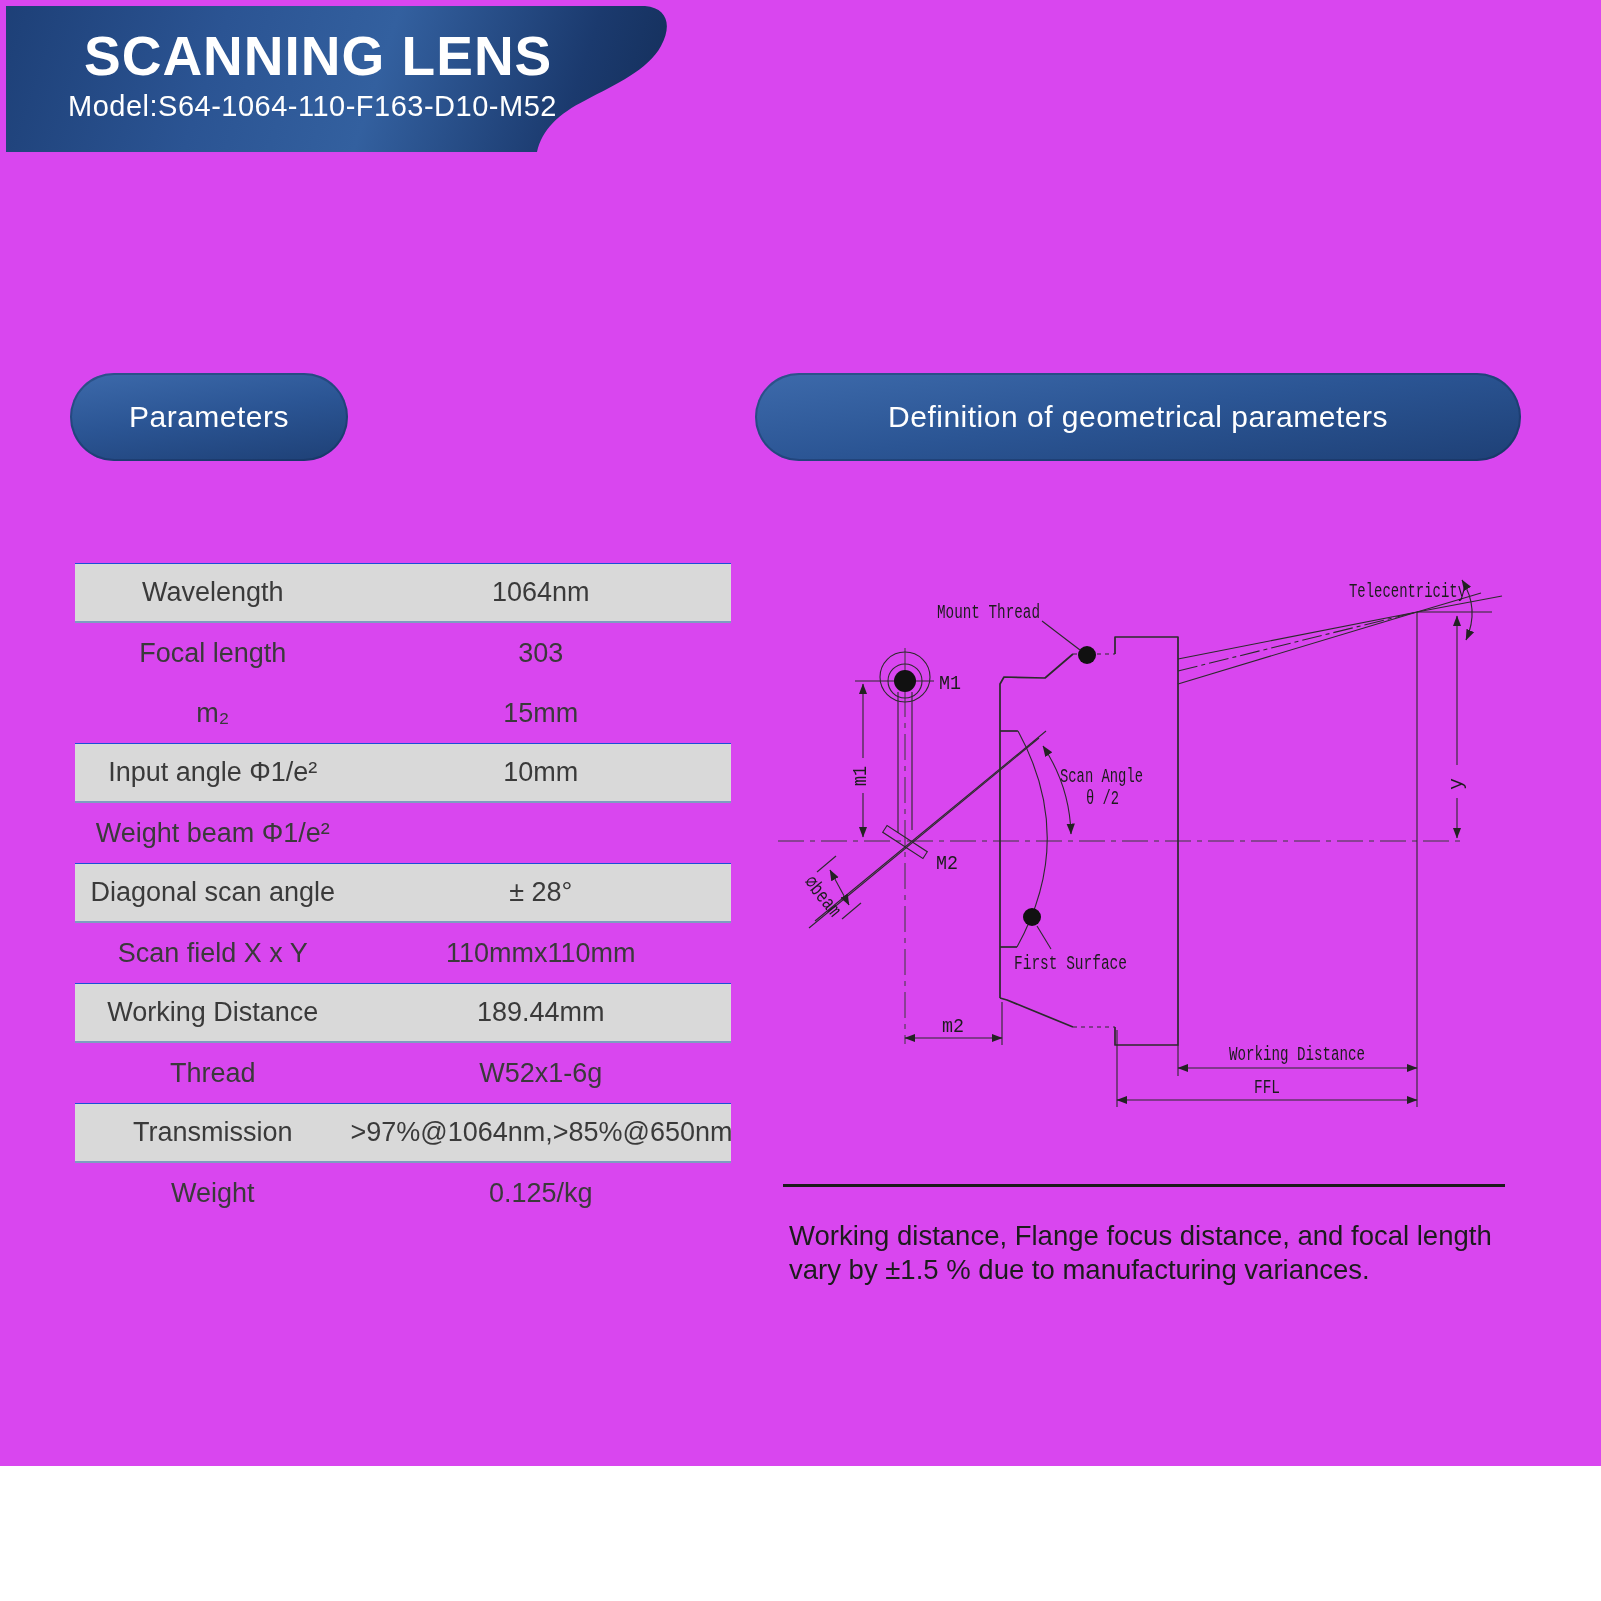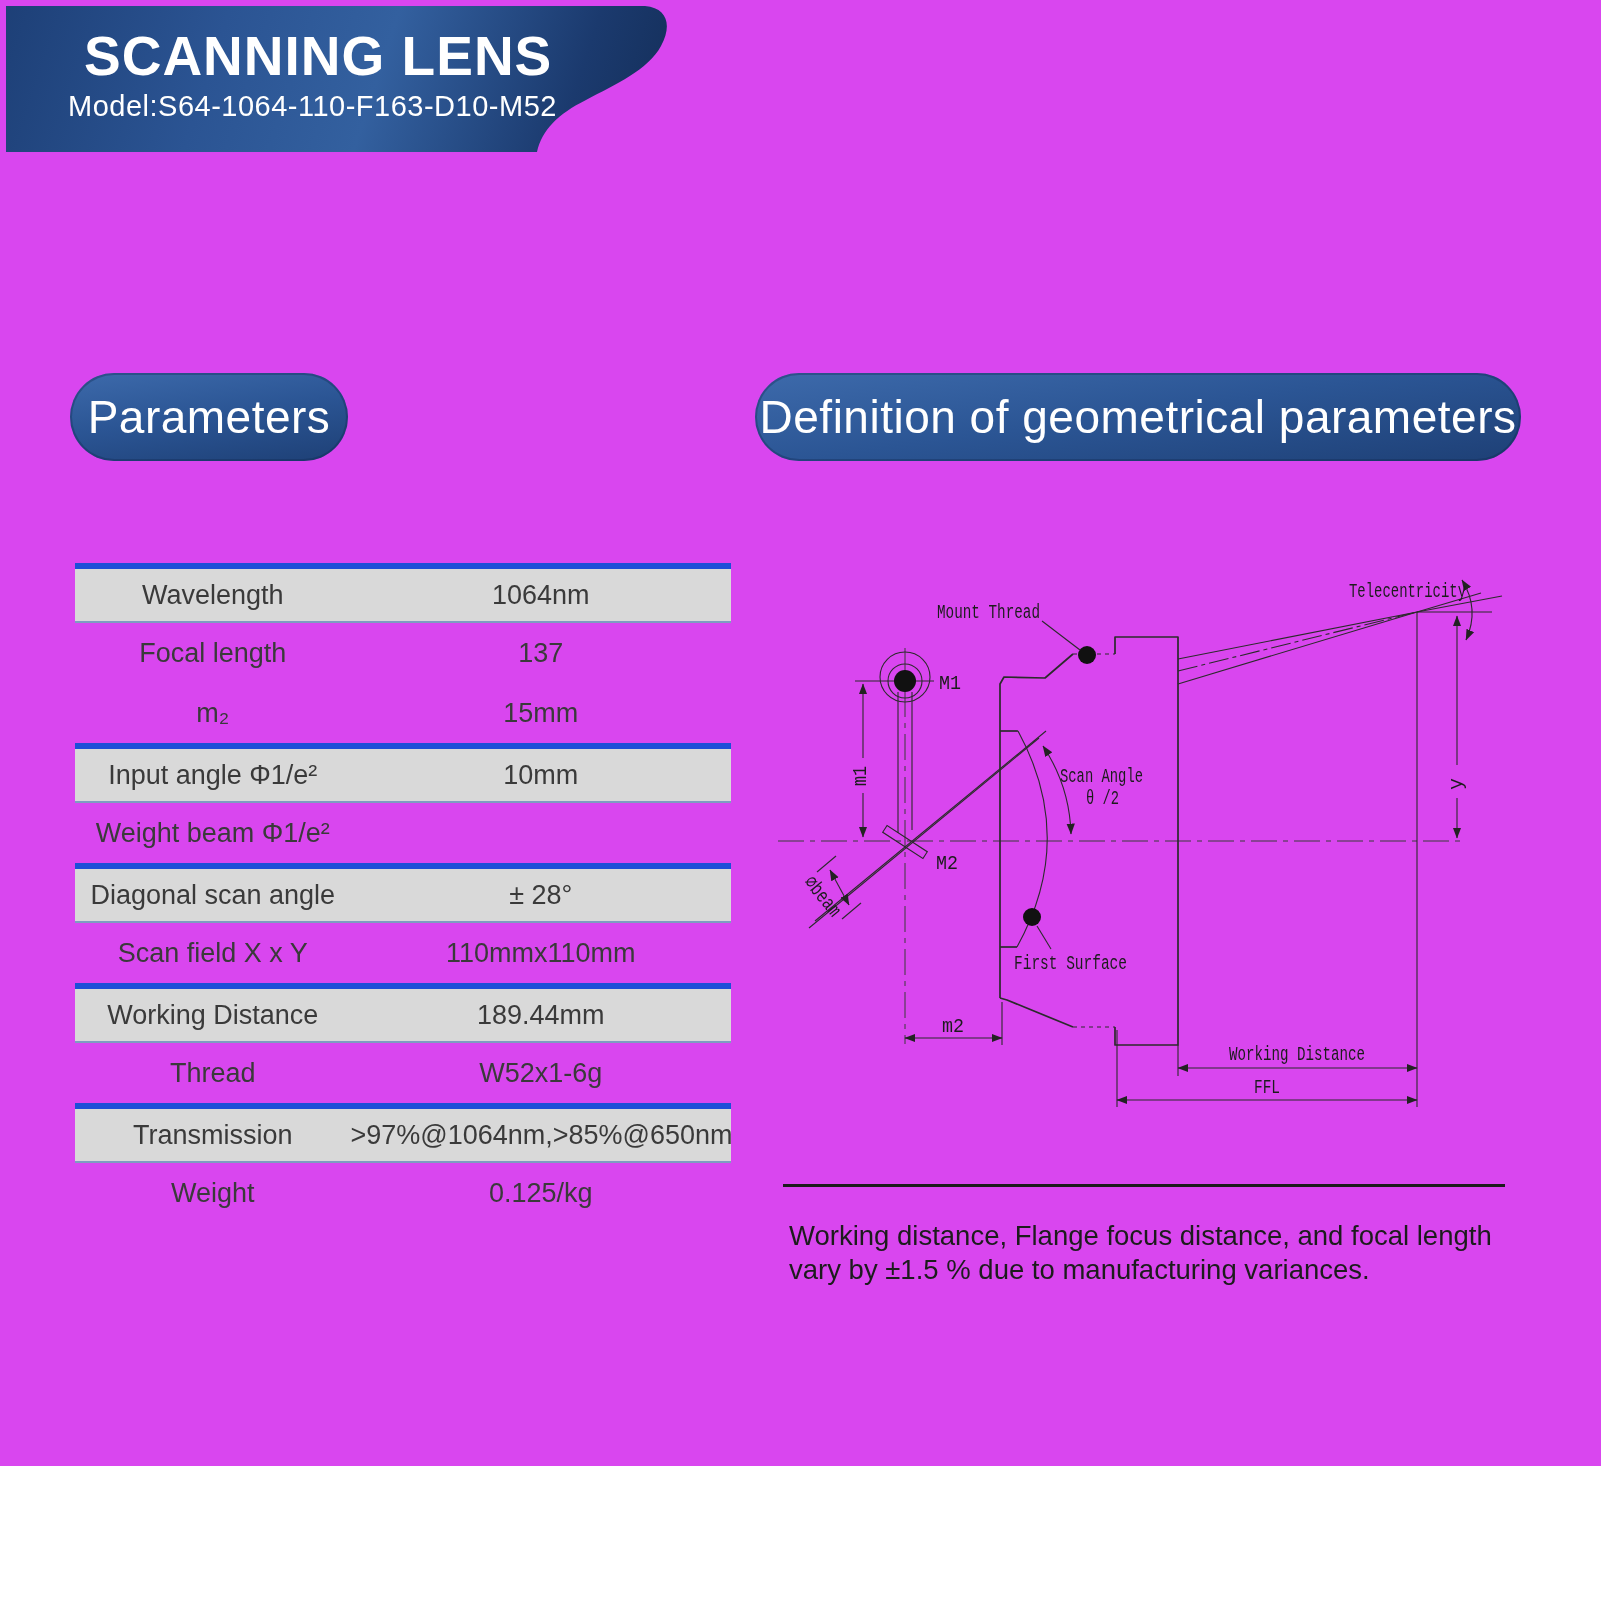--- a/index.html
+++ b/index.html
@@ -8,30 +8,30 @@
 
   
   #banner-svg{position:absolute;left:0;top:0;}
   #banner-title{position:absolute;left:84px;top:24px;color:#ffffff;font-size:55px;font-weight:800;
                 letter-spacing:1px;white-space:nowrap;}
   #banner-model{position:absolute;left:68px;top:90px;color:#ffffff;font-size:29px;font-weight:400;
                 letter-spacing:.5px;white-space:nowrap;}
 
   
   .pill{position:absolute;height:88px;border-radius:46px;display:flex;align-items:center;justify-content:center;
-        color:#ffffff;font-size:46px;letter-spacing:.5px;
+        color:#ffffff;font-size:30px;letter-spacing:.5px;
         background:linear-gradient(172deg,#3d6aab 0%,#2b5594 48%,#1e4076 100%);
         box-shadow:inset 0 0 0 2px rgba(16,40,80,.35);}
   #pill-left{left:70px;top:373px;width:278px;}
   #pill-right{left:755px;top:373px;width:766px;}
 
   
   #param-table{position:absolute;left:75px;top:563px;width:656px;}
   .trow{display:flex;height:60px;align-items:center;box-sizing:border-box;}
-  .trow.shaded{background:#d9d9d9;border-top:6px solid #1d4ed8;border-bottom:2px solid #7e9cc1;}
+  .trow.shaded{background:#d9d9d9;border-top:1px solid #1d4ed8;border-bottom:2px solid #7e9cc1;}
   .tcell{font-size:27px;color:#3a3a3a;}
   .tlabel{width:42%;text-align:center;}
   .tvalue{width:58%;text-align:center;}
 
   
   #diagram{position:absolute;left:770px;top:540px;width:745px;height:580px;}
   #diagram text{fill:#1c1c1c;font-family:"Liberation Mono","DejaVu Sans Mono",monospace;font-size:20px;}
   .ln{stroke:#2b2b2b;stroke-width:1.1;fill:none;}
   .hv{stroke:#2b2b2b;stroke-width:1.7;fill:none;stroke-linejoin:round;}
   .thin{stroke:#3a3a3a;stroke-width:1;fill:none;}
@@ -67,21 +67,21 @@
     <span>Definition of geometrical parameters</span>
   </div>
 
   <div id="param-table">
     <div class="trow shaded">
       <div class="tcell tlabel">Wavelength</div>
       <div class="tcell tvalue">1064nm</div>
     </div>
     <div class="trow">
       <div class="tcell tlabel">Focal length</div>
-      <div class="tcell tvalue">137</div>
+      <div class="tcell tvalue">303</div>
     </div>
     <div class="trow">
       <div class="tcell tlabel">m₂</div>
       <div class="tcell tvalue">15mm</div>
     </div>
     <div class="trow shaded">
       <div class="tcell tlabel">Input angle Φ1/e²</div>
       <div class="tcell tvalue">10mm</div>
     </div>
     <div class="trow">

